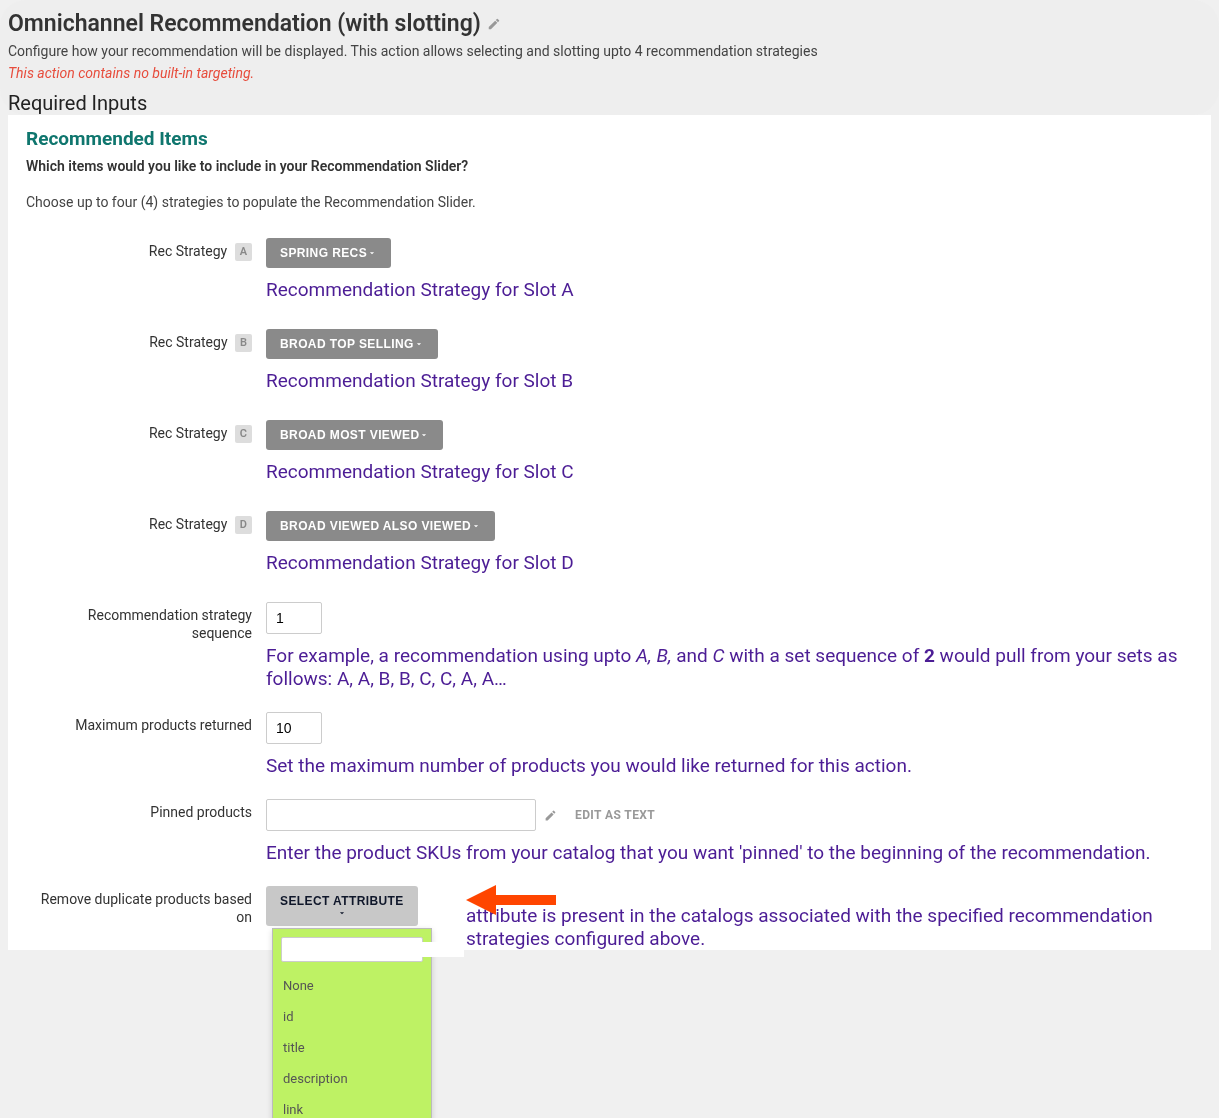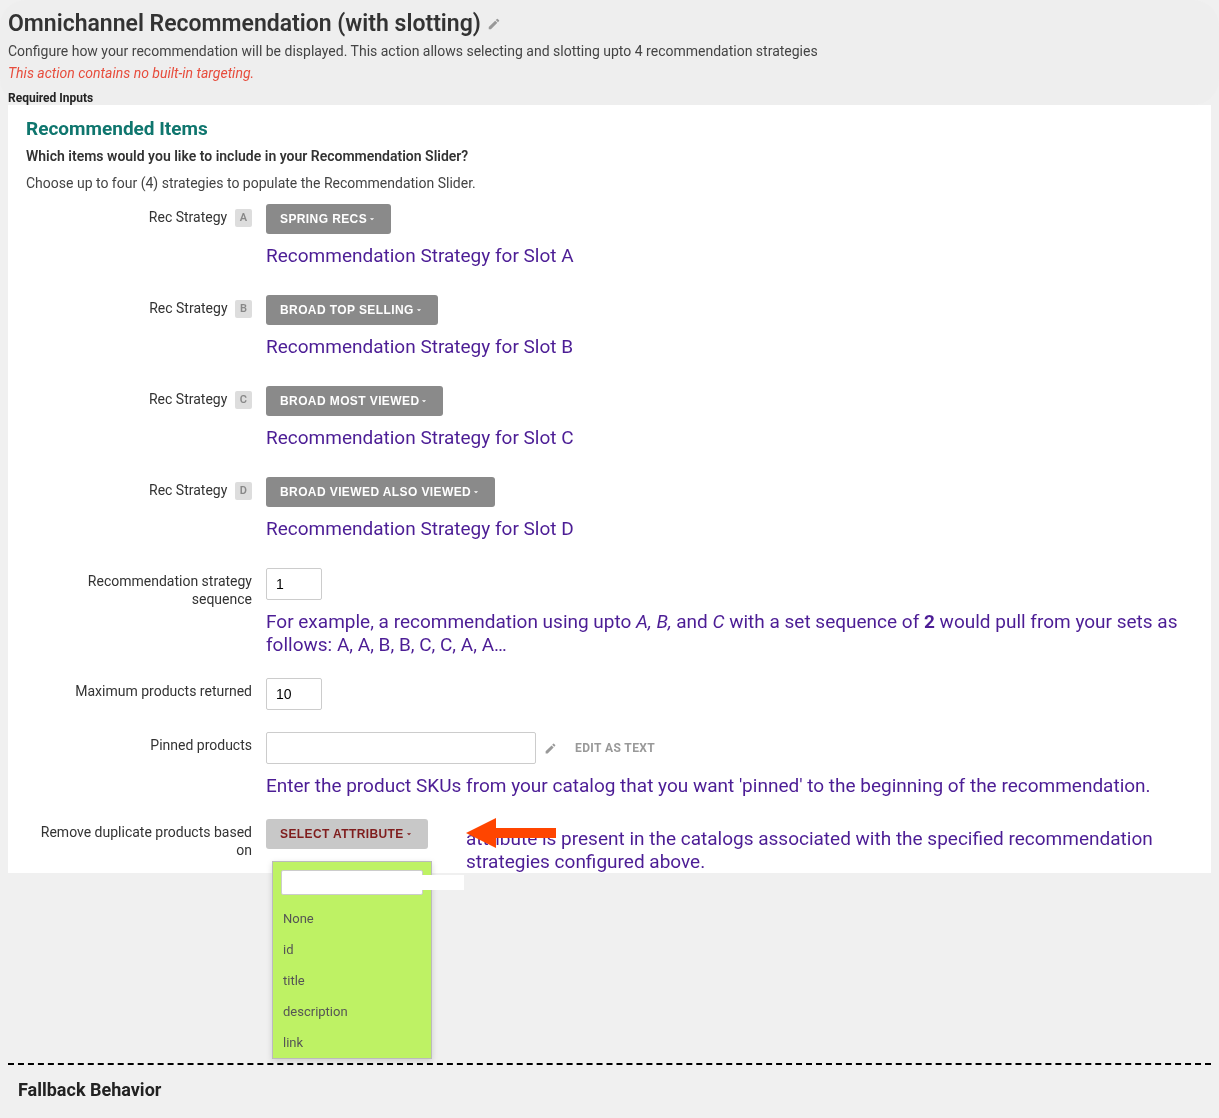--- a/index.html
+++ b/index.html
@@ -36,47 +36,47 @@
   color: #444;
 }
 .warning {
   margin-top: 6px;
   font-size: 14px;
   font-style: italic;
   color: #e74c3c;
 }
 .section-title {
   margin-top: 10px;
-  font-size: 12px;
-  font-weight: 700;
+  font-size: 20px;
+  font-weight: 400;
   color: #222;
 }
 .white-panel {
   background: #fff;
   margin: 0 8px;
   padding: 12px 18px 0 18px;
 }
 .panel-heading {
   font-size: 19px;
   font-weight: 700;
   color: #0f766e;
 }
 .panel-sub1 {
   margin-top: 8px;
   font-size: 14px;
   font-weight: 600;
   color: #333;
 }
 .panel-sub2 {
-  margin-top: 11px;
+  margin-top: 20px;
   font-size: 14px;
   color: #444;
 }
 .form-area {
-  margin-top: 13px;
+  margin-top: 28px;
 }
 .form-row {
   display: flex;
   margin-bottom: 28px;
   position: relative;
 }
 .form-row.tight { margin-bottom: 22px; }
 .label-col {
   width: 240px;
   flex-shrink: 0;
@@ -112,21 +112,22 @@
   padding: 8px 14px;
   font-size: 12px;
   font-weight: 700;
   letter-spacing: 0.4px;
   border-radius: 3px;
   cursor: pointer;
   text-transform: uppercase;
 }
 .select-btn.light {
   background: #c8c8c8;
-  color: #7f1d1d;
+  color: #0f172a;
+  flex-direction: column;
 }
 .chev { width: 10px; height: 10px; }
 .help-text {
   margin-top: 10px;
   font-size: 19px;
   color: #4c1d95;
 }
 .text-input {
   border: 1px solid #ccc;
   border-radius: 2px;
@@ -304,20 +305,21 @@
           <span>For example, a recommendation using upto </span><i>A, B,</i><span> and </span><i>C</i><span> with a set sequence of </span><b>2</b><span> would pull from your sets as follows: A, A, B, B, C, C, A, A…</span>
         </div>
       </div>
     </div>
 
 
     <div class="form-row tight">
       <div class="label-col">Maximum products returned</div>
       <div class="value-col">
         <input class="text-input" type="text" value="10" style="">
+        <div class="help-text">Set the maximum number of products you would like returned for this action.</div>
       </div>
     </div>
 
     <div class="form-row tight">
       <div class="label-col">Pinned products</div>
       <div class="value-col">
         <div class="pinned-row">
           <input class="text-input wide" type="text" value="" style="">
           <span class="edit-as-text">
             <svg class="icon-svg" width="13" height="13" viewBox="0 0 24 24" fill="#999">

